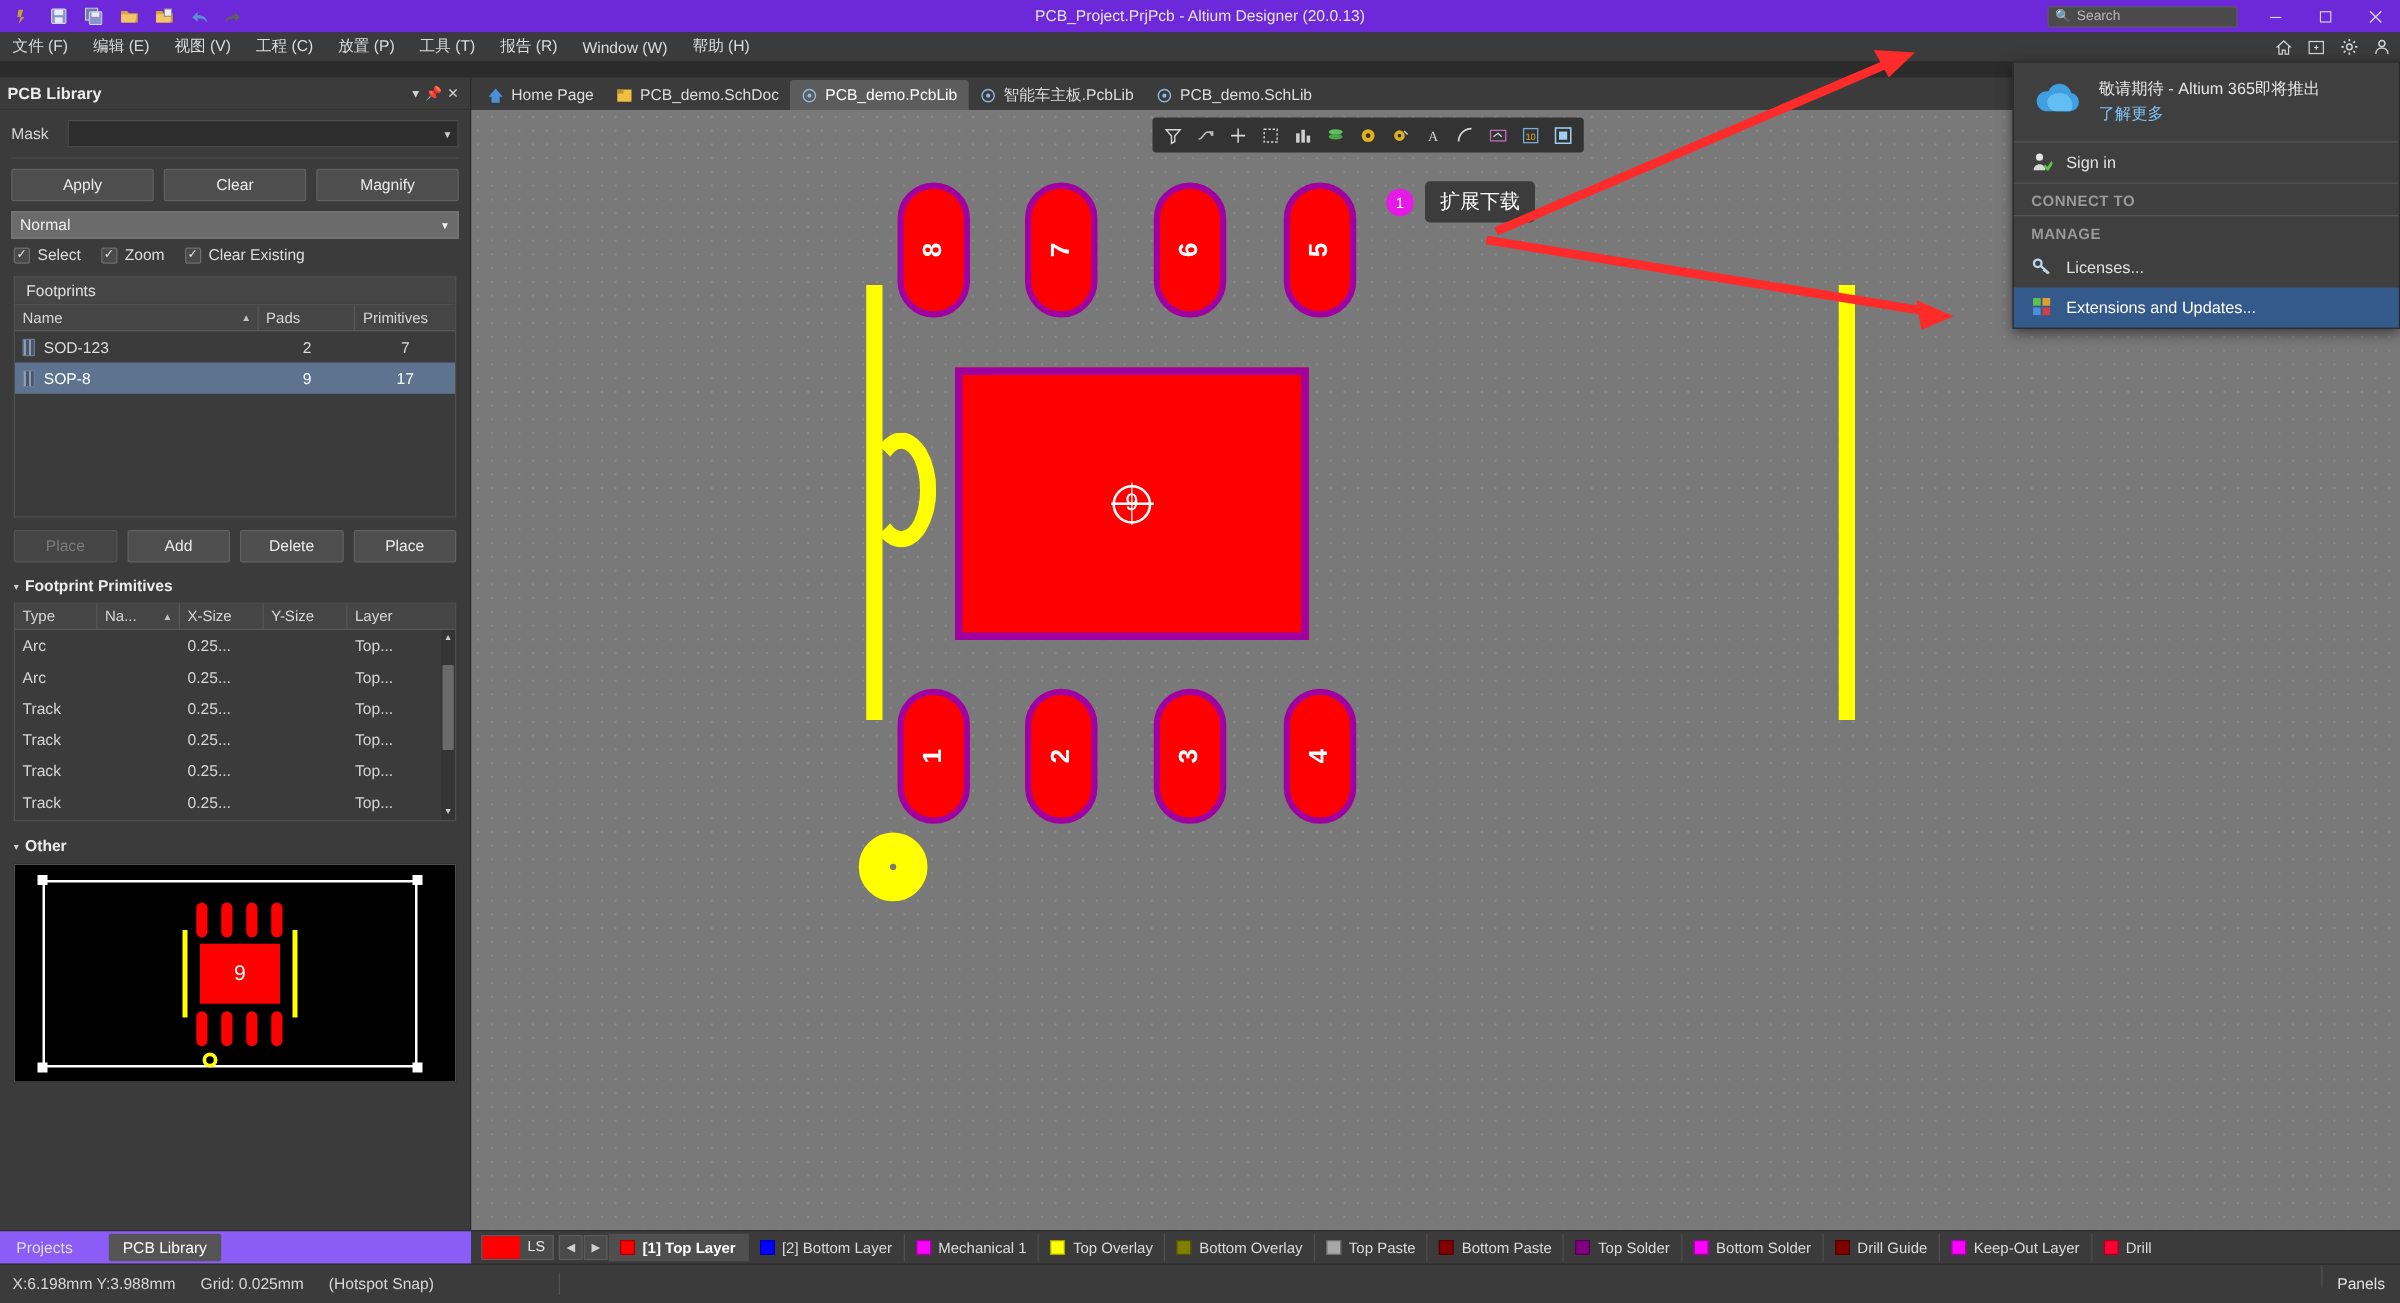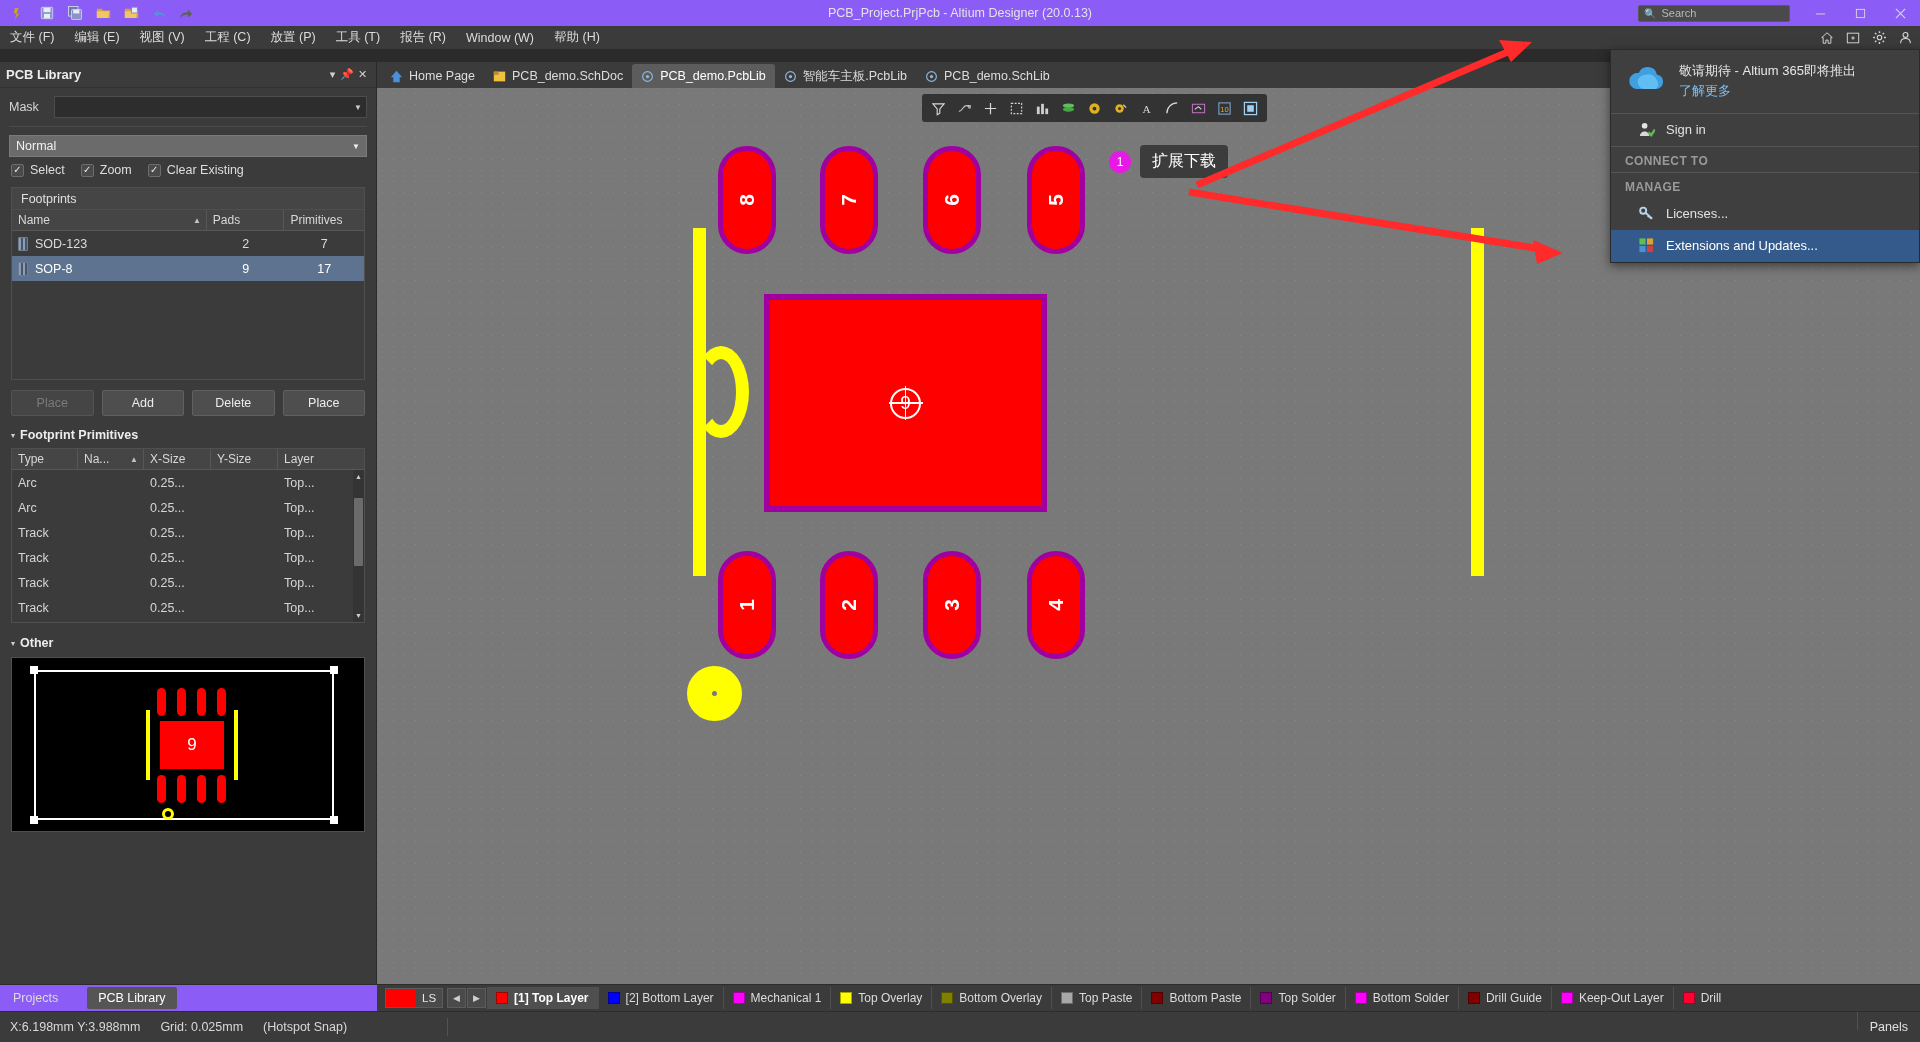--- a/index.html
+++ b/index.html
@@ -10,21 +10,21 @@
     font-family: "Liberation Sans", "DejaVu Sans", sans-serif;
     overflow: hidden;
     color: #d4d4d4;
     -webkit-font-smoothing: antialiased;
   }
   #app { position: relative; width: 1920px; height: 1042px; }
 
   
   .titlebar {
     position: absolute; top: 0; left: 0; width: 1920px; height: 26px;
-    background: #8b5cf6; display: flex; align-items: center;
+    background: #6d28d9; display: flex; align-items: center;
   }
   .tb-icons { display: flex; align-items: center; gap: 2px; padding-left: 6px; }
   .tb-ico {
     width: 26px; height: 22px; display: flex; align-items: center; justify-content: center;
     font-size: 13px; line-height: 1;
   }
   .tb-title {
     position: absolute; left: 0; width: 1920px; text-align: center;
     font-size: 12.5px; color: #e3e3e3; pointer-events: none;
   }
@@ -238,21 +238,21 @@
     position: absolute; right: 0px; top: 49px; width: 310px;
     background: #3f3f3f; border: 1px solid #2a2a2a; z-index: 40;
     box-shadow: 0 3px 10px rgba(0,0,0,0.5);
   }
   .dd-banner { display: flex; align-items: center; gap: 12px; padding: 11px 14px 13px 14px; }
   .dd-cloud { width: 42px; flex: none; }
   .dd-banner .txt { font-size: 13px; color: #e6e6e6; line-height: 1.6; }
   .dd-banner .lnk { color: #7fc0f0; font-size: 13px; }
   .dd-sep { height: 1px; background: #555555; }
   .dd-item {
-    display: flex; align-items: center; gap: 11px; padding: 7px 26px;
+    display: flex; align-items: center; gap: 11px; padding: 7px 13px;
     font-size: 13px; color: #e2e2e2;
   }
   .dd-item .ic { width: 18px; height: 18px; flex: none; display:flex;align-items:center;justify-content:center; }
   .dd-item.hl { background: #335a8a; color: #ffffff; }
   .dd-group {
     padding: 7px 14px 4px 14px; font-size: 12px; font-weight: bold;
     color: #9a9a9a; letter-spacing: 0.4px;
   }
 
   
@@ -415,20 +415,25 @@
     </div>
 
     <div class="mask-row">
       <div class="lbl">Mask</div>
       <div class="combo">
         <span class="arr">▼</span>
       </div>
     </div>
     <div class="hr"></div>
 
+    <div class="btnrow">
+      <div class="btn">Apply</div>
+      <div class="btn">Clear</div>
+      <div class="btn">Magnify</div>
+    </div>
 
     <div class="normal-combo">
       <span>Normal</span>
       <span class="arr">▼</span>
     </div>
 
     <div class="chkrow">
       <div class="chk">
         <span class="chkbox">✓</span>
         <span>Select</span>

